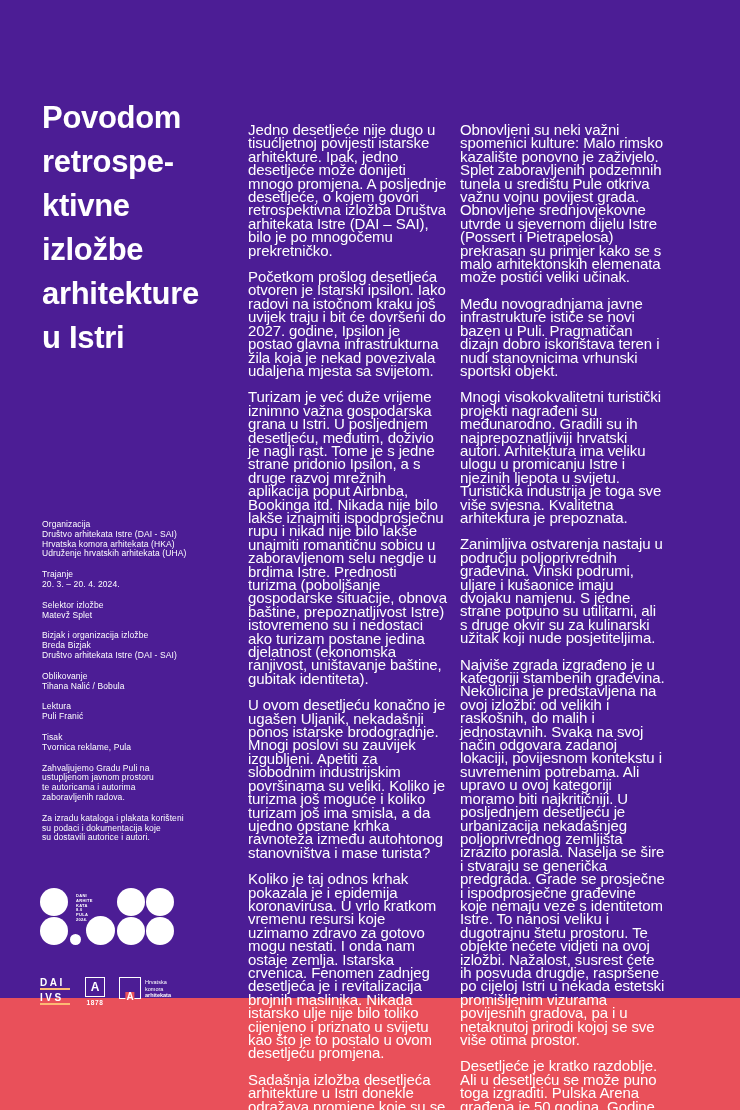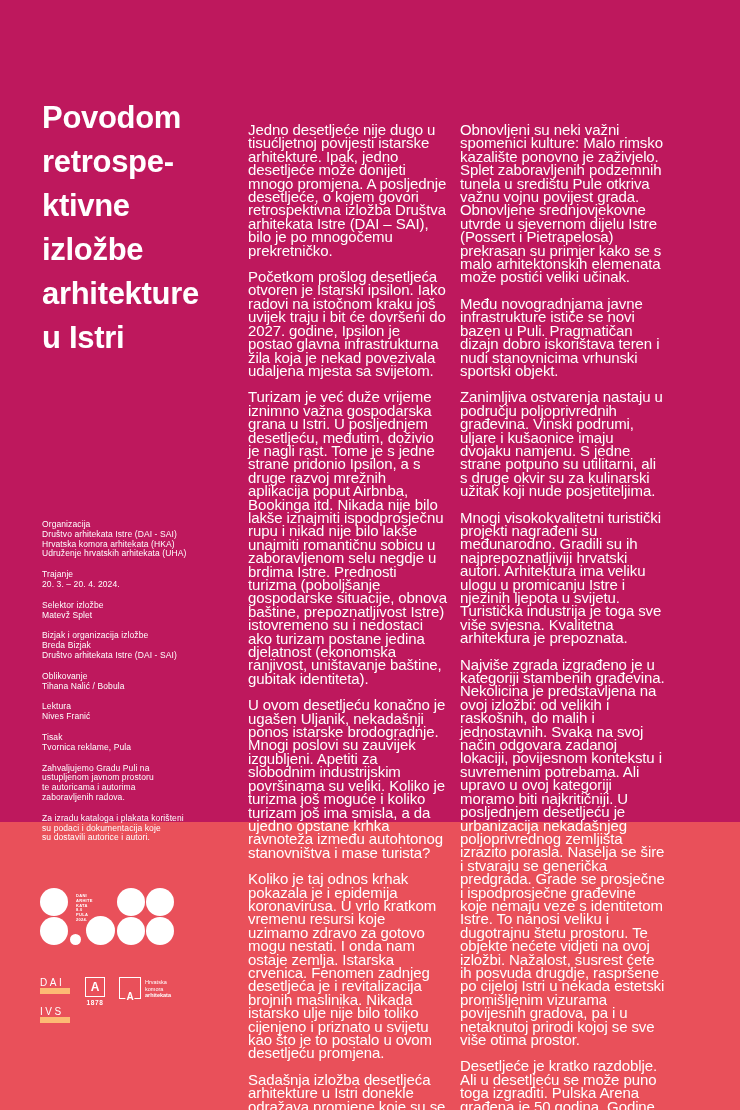--- a/index.html
+++ b/index.html
@@ -3,21 +3,21 @@
 <meta charset="utf-8">
 <style>
   html,body { margin:0; padding:0; }
   body {
     width:740px; height:1110px;
     background:#E9505A;
     font-family:"Liberation Sans", sans-serif;
     color:#FFFFFF;
     overflow:hidden;
   }
-  .poster { position:relative; width:740px; height:822px; background:#be185d; }
+  .poster { position:relative; width:740px; height:998px; background:#4c1d95; }
 
   
   .title {
     position:absolute; left:42px; top:96px;
     font-size:31px; line-height:44px; font-weight:bold; letter-spacing:-0.3px;
   }
 
   
   .credits {
     position:absolute; left:42px; top:520px; width:180px;
@@ -37,22 +37,22 @@
   .c6 { left:106px; top:2px;  width:28px; height:28px; }
   .c7 { left:106px; top:31px; width:28px; height:28px; }
   .dani-tiny {
     position:absolute; left:36px; top:8px; width:28px;
     font-size:4px; line-height:4.8px; font-weight:bold; letter-spacing:0.3px;
   }
 
   
   .logo-dai { position:absolute; left:40px; top:977px; }
   .logo-dai .row {
-    font-size:10px; font-weight:normal; letter-spacing:2.5px; line-height:11px;
-    border-bottom:6px solid #fdba74; width:30px; margin-bottom:12px;
+    font-size:10px; font-weight:bold; letter-spacing:2.5px; line-height:11px;
+    border-bottom:2px solid #fdba74; width:30px; margin-bottom:2px;
   }
   .logo-uha { position:absolute; left:84px; top:977px; width:22px; text-align:center; }
   .logo-uha .box {
     width:18px; height:18px; border:1.5px solid #FFFFFF; margin:0 auto;
     display:flex; align-items:center; justify-content:center;
     font-size:12px; font-weight:bold; line-height:1;
   }
   .logo-uha .year { font-size:6.5px; font-weight:bold; letter-spacing:0.6px; margin-top:2px; }
   .logo-hka { position:absolute; left:119px; top:977px; display:flex; align-items:flex-end; }
   .logo-hka .box {
@@ -106,21 +106,21 @@
         <div>Bizjak i organizacija izložbe</div>
         <div>Breda Bizjak</div>
         <div>Društvo arhitekata Istre (DAI - SAI)</div>
       </div>
     <div class="credit-block">
         <div>Oblikovanje</div>
         <div>Tihana Nalić / Bobula</div>
       </div>
     <div class="credit-block">
         <div>Lektura</div>
-        <div>Nives Franić</div>
+        <div>Puli Franić</div>
       </div>
     <div class="credit-block">
         <div>Tisak</div>
         <div>Tvornica reklame, Pula</div>
       </div>
     <div class="credit-block">
         <div>Zahvaljujemo Gradu Puli na</div>
         <div>ustupljenom javnom prostoru</div>
         <div>te autoricama i autorima</div>
         <div>zaboravljenih radova.</div>
@@ -178,22 +178,22 @@
       <p>Turizam je već duže vrijeme iznimno važna gospodarska grana u Istri. U posljednjem desetljeću, međutim, doživio je nagli rast. Tome je s jedne strane pridonio Ipsilon, a s druge razvoj mrežnih aplikacija poput Airbnba, Bookinga itd. Nikada nije bilo lakše iznajmiti ispodprosječnu rupu i nikad nije bilo lakše unajmiti romantičnu sobicu u zaboravljenom selu negdje u brdima Istre. Prednosti turizma (poboljšanje gospodarske situacije, obnova baštine, prepoznatljivost Istre) istovremeno su i nedostaci ako turizam postane jedina djelatnost (ekonomska ranjivost, uništavanje baštine, gubitak identiteta).</p>
       <p>U ovom desetljeću konačno je ugašen Uljanik, nekadašnji ponos istarske brodogradnje. Mnogi poslovi su zauvijek izgubljeni. Apetiti za slobodnim industrijskim površinama su veliki. Koliko je turizma još moguće i koliko turizam još ima smisla, a da ujedno opstane krhka ravnoteža između autohtonog stanovništva i mase turista?</p>
       <p>Koliko je taj odnos krhak pokazala je i epidemija koronavirusa. U vrlo kratkom vremenu resursi koje uzimamo zdravo za gotovo mogu nestati. I onda nam ostaje zemlja. Istarska crvenica. Fenomen zadnjeg desetljeća je i revitalizacija brojnih maslinika. Nikada istarsko ulje nije bilo toliko cijenjeno i priznato u svijetu kao što je to postalo u ovom desetljeću promjena.</p>
       <p>Sadašnja izložba desetljeća arhitekture u Istri donekle odražava promjene koje su se dogodile. Predstavljena arhitektura samo je mali dio svega što je u to vrijeme izgrađeno. A gradilo se puno.</p>
     </div>
 
   <div class="col col-right">
     <div>
         <p>Obnovljeni su neki važni spomenici kulture: Malo rimsko kazalište ponovno je zaživjelo. Splet zaboravljenih podzemnih tunela u središtu Pule otkriva važnu vojnu povijest grada. Obnovljene srednjovjekovne utvrde u sjevernom dijelu Istre (Possert i Pietrapelosa) prekrasan su primjer kako se s malo arhitektonskih elemenata može postići veliki učinak.</p>
         <p>Među novogradnjama javne infrastrukture ističe se novi bazen u Puli. Pragmatičan dizajn dobro iskorištava teren i nudi stanovnicima vrhunski sportski objekt.</p>
+        <p>Mnogi visokokvalitetni turistički projekti nagrađeni su međunarodno. Gradili su ih najprepoznatljiviji hrvatski autori. Arhitektura ima veliku ulogu u promicanju Istre i njezinih ljepota u svijetu. Turistička industrija je toga sve više svjesna. Kvalitetna arhitektura je prepoznata.</p>
         <p>Zanimljiva ostvarenja nastaju u području poljoprivrednih građevina. Vinski podrumi, uljare i kušaonice imaju dvojaku namjenu. S jedne strane potpuno su utilitarni, ali s druge okvir su za kulinarski užitak koji nude posjetiteljima.</p>
-        <p>Mnogi visokokvalitetni turistički projekti nagrađeni su međunarodno. Gradili su ih najprepoznatljiviji hrvatski autori. Arhitektura ima veliku ulogu u promicanju Istre i njezinih ljepota u svijetu. Turistička industrija je toga sve više svjesna. Kvalitetna arhitektura je prepoznata.</p>
         <p>Najviše zgrada izgrađeno je u kategoriji stambenih građevina. Nekolicina je predstavljena na ovoj izložbi: od velikih i raskošnih, do malih i jednostavnih. Svaka na svoj način odgovara zadanoj lokaciji, povijesnom kontekstu i suvremenim potrebama. Ali upravo u ovoj kategoriji moramo biti najkritičniji. U posljednjem desetljeću je urbanizacija nekadašnjeg poljoprivrednog zemljišta izrazito porasla. Naselja se šire i stvaraju se generička predgrada. Grade se prosječne i ispodprosječne građevine koje nemaju veze s identitetom Istre. To nanosi veliku i dugotrajnu štetu prostoru. Te objekte nećete vidjeti na ovoj izložbi. Nažalost, susrest ćete ih posvuda drugdje, raspršene po cijeloj Istri u nekada estetski promišljenim vizurama povijesnih gradova, pa i u netaknutoj prirodi kojoj se sve više otima prostor.</p>
         <p>Desetljeće je kratko razdoblje. Ali u desetljeću se može puno toga izgraditi. Pulska Arena građena je 50 godina. Godine 2027. navršit će se dvije tisuće godina od početka njene izgradnje. Kameni blokovi i danas svjedoče o veličini rimske kulture prostora. O čemu će naši ostaci svjedočiti za nekoliko tisuća godina? Hoće li nadahnuti buduće generacije? Arhitektura nadilazi vremenske okvire ljudskog postojanja, stoga bi kvaliteta trebala biti na prvom mjestu.</p>
       </div>
     <div class="signature">
         <div>Matevž Granda, arhitekt i publicist</div>
         <div>19. veljače 2024.</div>
       </div>
   </div>
 
 </div>

